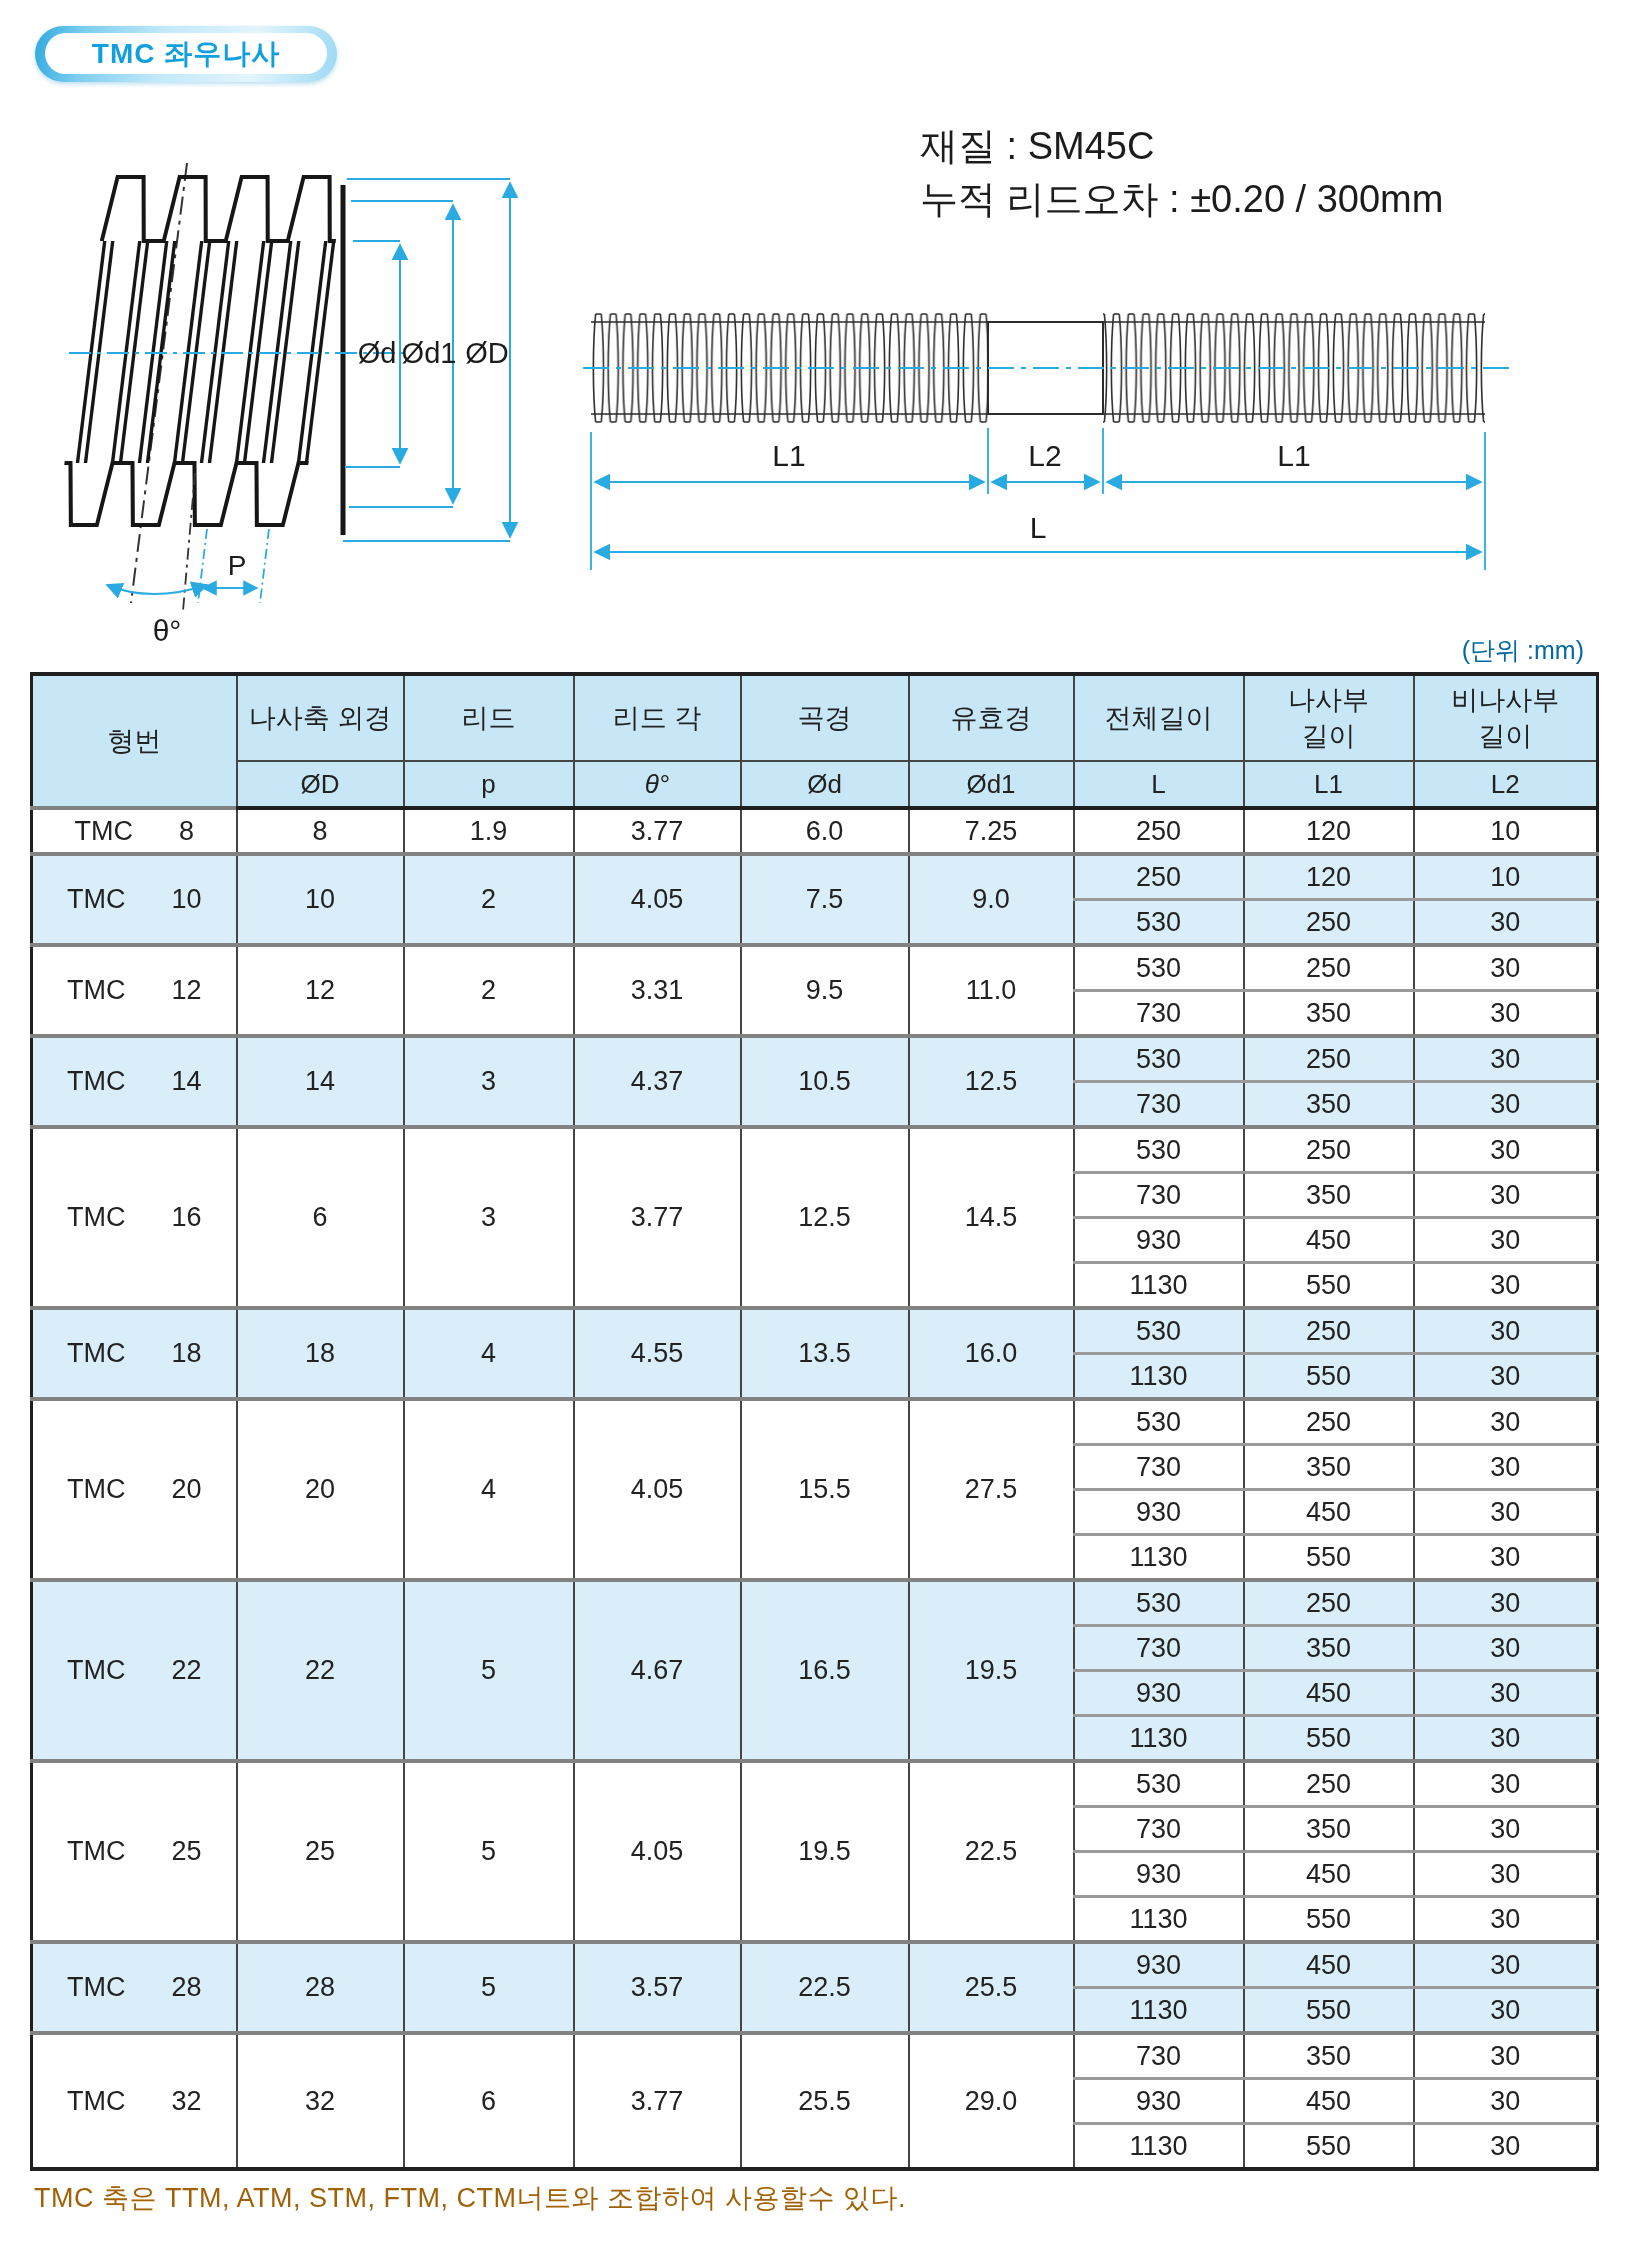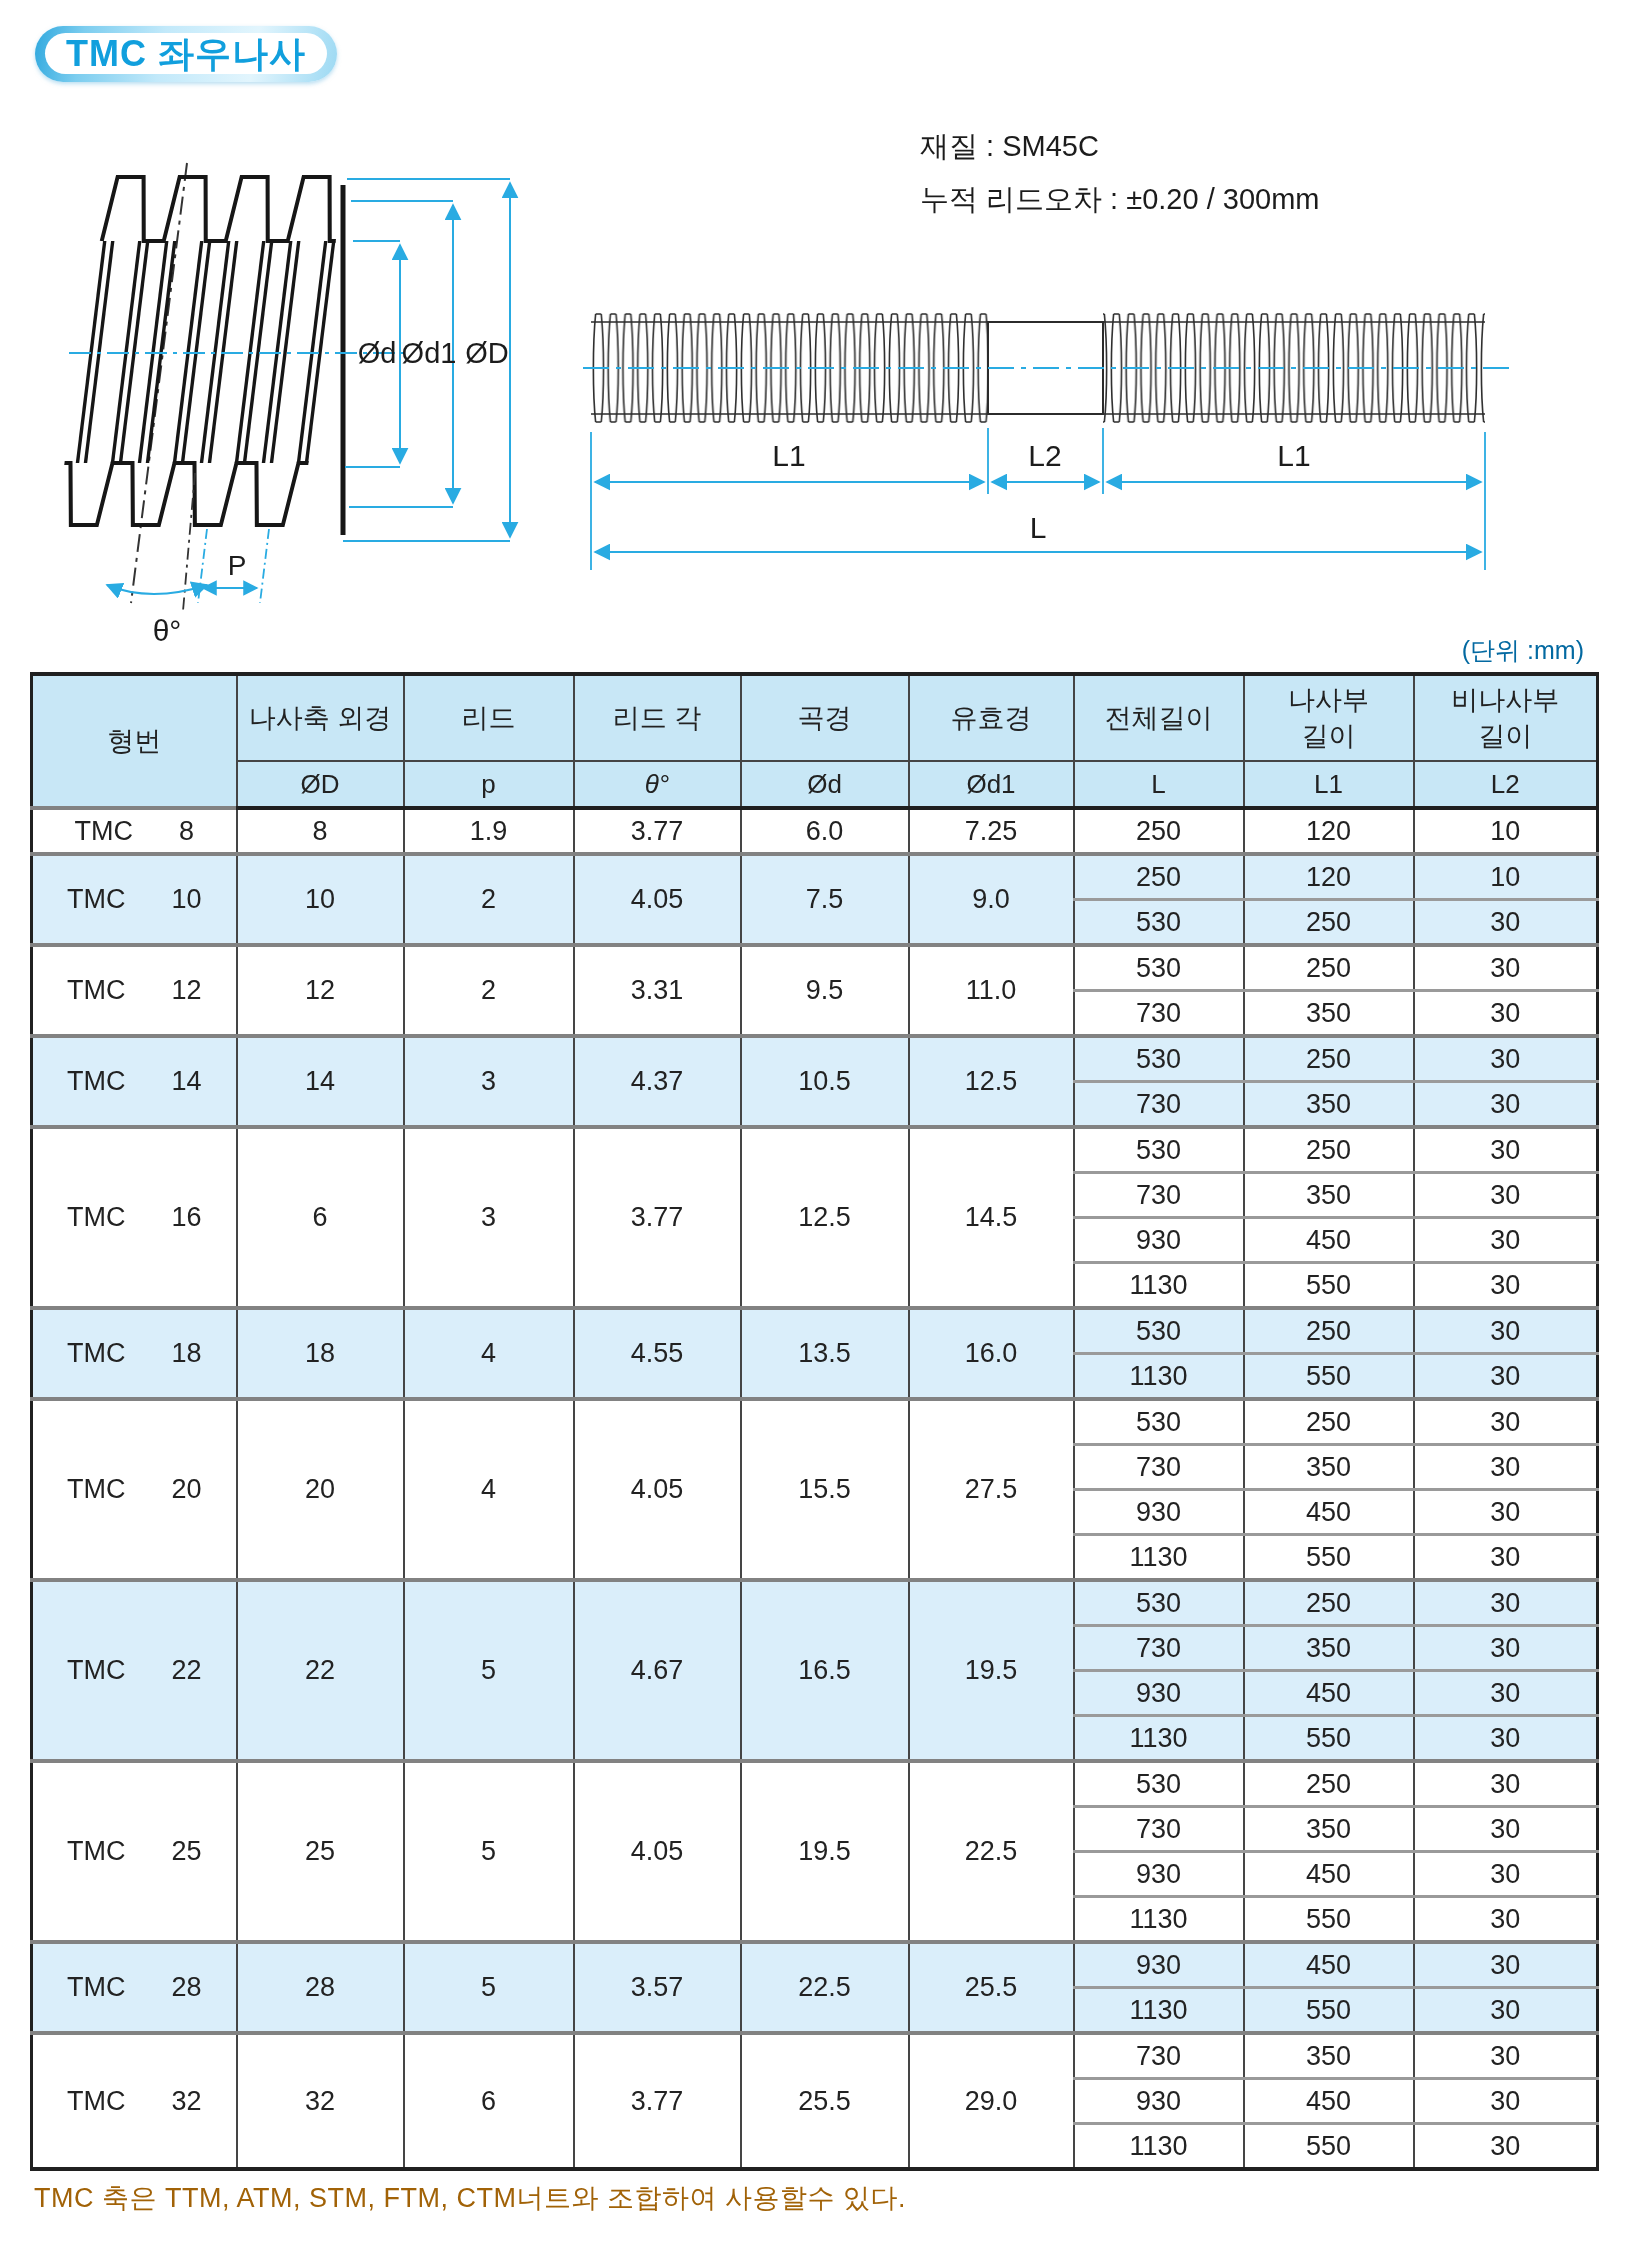--- a/index.html
+++ b/index.html
@@ -9,24 +9,24 @@
   }
   
   .badge {
     position:absolute; left:35px; top:26px; width:302px; height:56px; border-radius:28px;
     background:linear-gradient(100deg,#2fa8de 0%,#7ccdef 16%,#c2e9fa 42%,#e2f5fd 72%,#9cd9f3 100%);
     box-shadow:0 2px 4px rgba(130,195,230,.55);
   }
   .badge-inner { position:absolute; left:10px; right:10px; top:7px; bottom:8px; background:#fff; border-radius:22px; }
   .badge-text {
     position:absolute; inset:0; display:flex; align-items:center; justify-content:center;
-    font-size:36px; font-weight:bold; color:#119fdd; letter-spacing:1px;
+    font-size:28px; font-weight:bold; color:#119fdd; letter-spacing:1px;
   }
   
-  .specs { position:absolute; left:920px; top:120px; font-size:29px; line-height:53px; color:#1c1c1c; }
+  .specs { position:absolute; left:920px; top:120px; font-size:38px; line-height:53px; color:#1c1c1c; }
   
   .svgbox { position:absolute; }
   svg text { font-family:"Liberation Sans","DejaVu Sans",sans-serif; fill:#1c1c1c; }
   
   .unit-note { position:absolute; right:44px; top:634px; font-size:25px; color:#0369a1;text-align:right; }
   
   .tblwrap { position:absolute; left:30px; top:672px; }
   table.spec { border-collapse:collapse; table-layout:fixed; width:1566px;
     border:3px solid #202020; border-top-width:4px; border-bottom-width:4px; }
   table.spec th, table.spec td {

